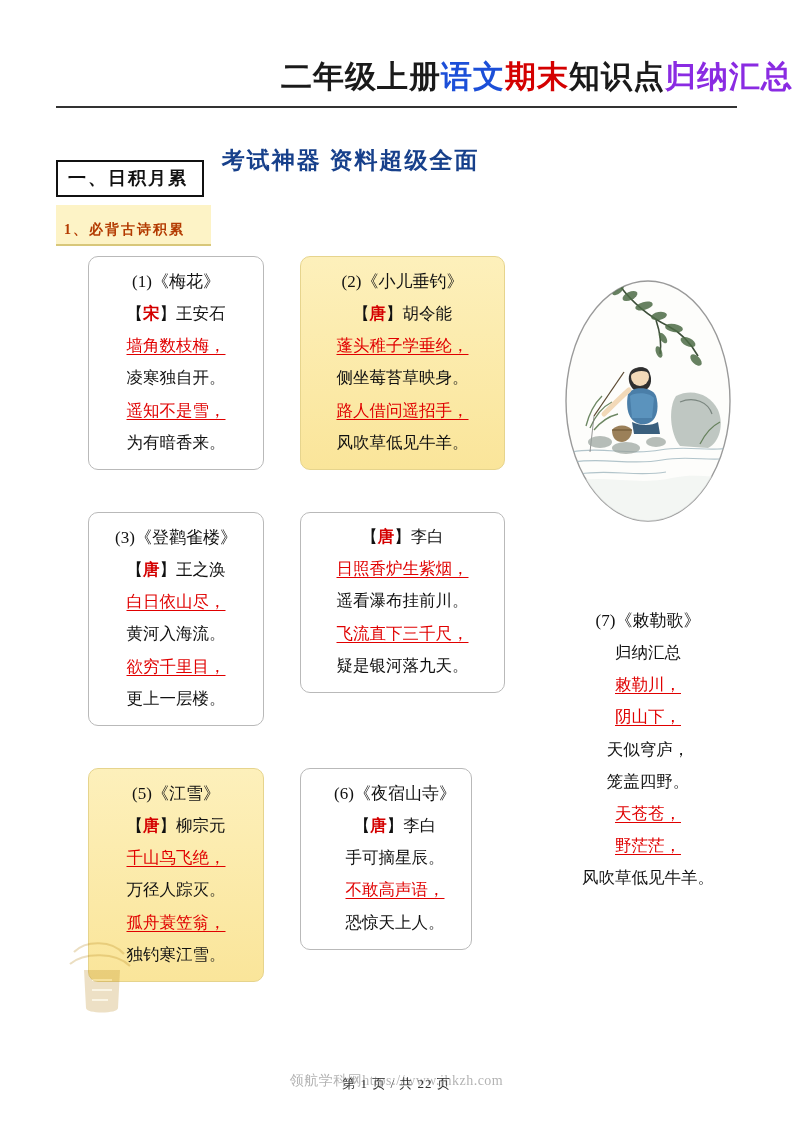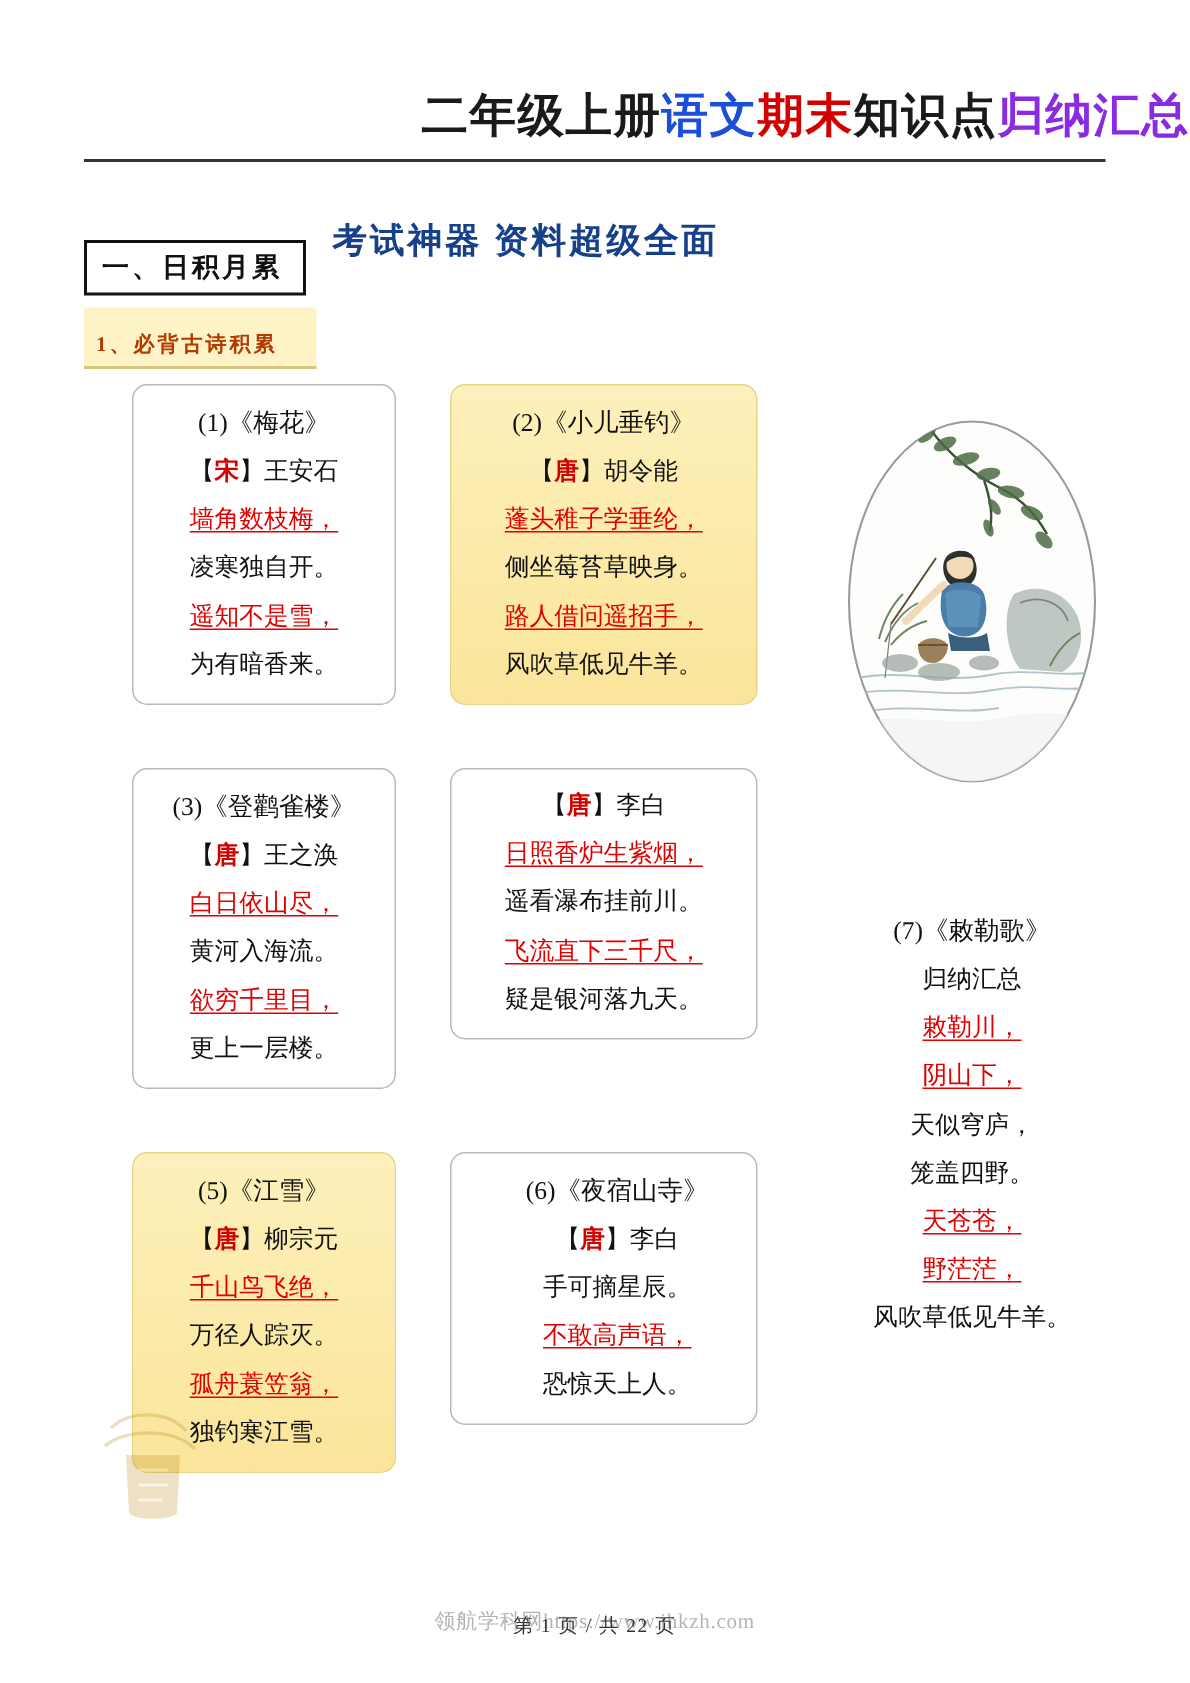--- a/index.html
+++ b/index.html
@@ -219,21 +219,21 @@
 
 <div class="poem highlight" style="left:88px; top:768px; width:176px;">
   <div class="p-title">(5)《江雪》</div>
   <div class="p-author">【<span class="dyn">唐</span>】<span>柳宗元</span></div>
   <div class="p-line red">千山鸟飞绝，</div>
   <div class="p-line">万径人踪灭。</div>
   <div class="p-line red">孤舟蓑笠翁，</div>
   <div class="p-line">独钓寒江雪。</div>
 </div>
 
-<div class="poem boxed" style="left:300px; top:768px; width:205px;padding-left:28px;">
+<div class="poem boxed" style="left:300px; top:768px; width:172px;padding-left:28px;">
   <div class="p-title">(6)《夜宿山寺》</div>
   <div class="p-author">【<span class="dyn">唐</span>】<span>李白</span></div>
   <div class="p-line">手可摘星辰。</div>
   <div class="p-line red">不敢高声语，</div>
   <div class="p-line">恐惊天上人。</div>
 </div>
 
 <div class="poem plain" style="left:548px; top:596px; width:200px;">
   <div class="p-title">(7)《敕勒歌》</div>
   <div class="p-author">归纳汇总</div>

